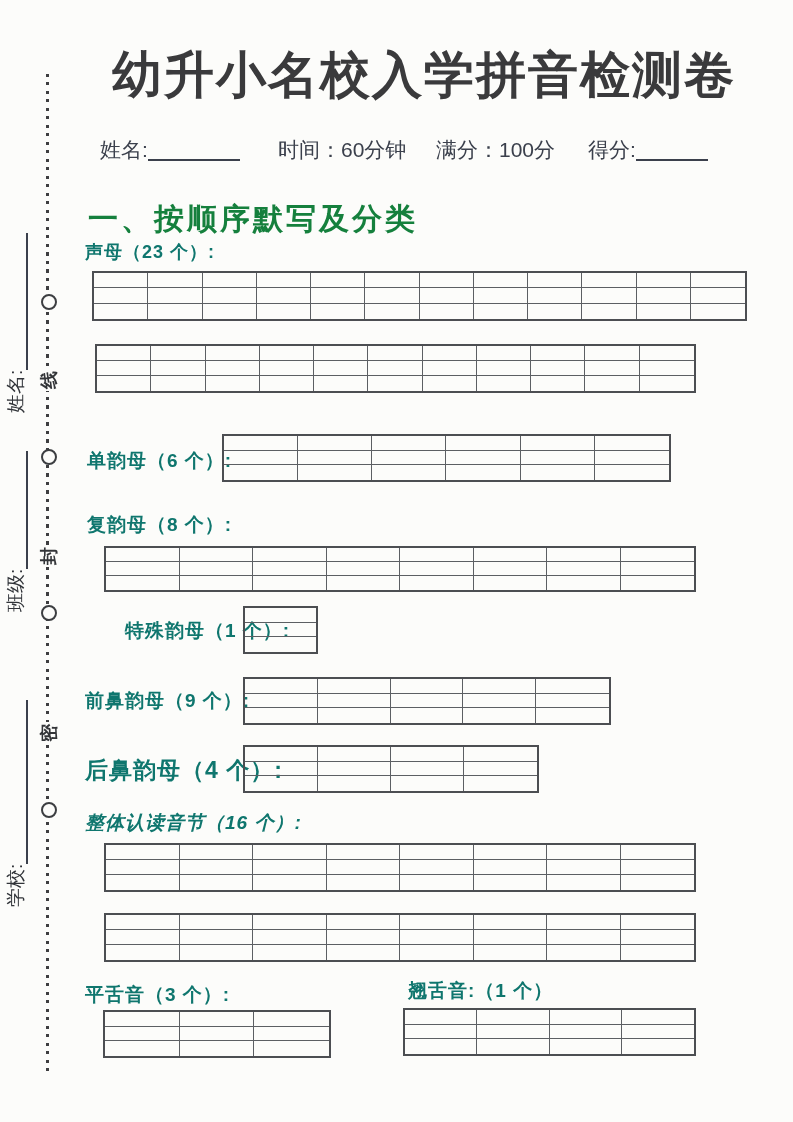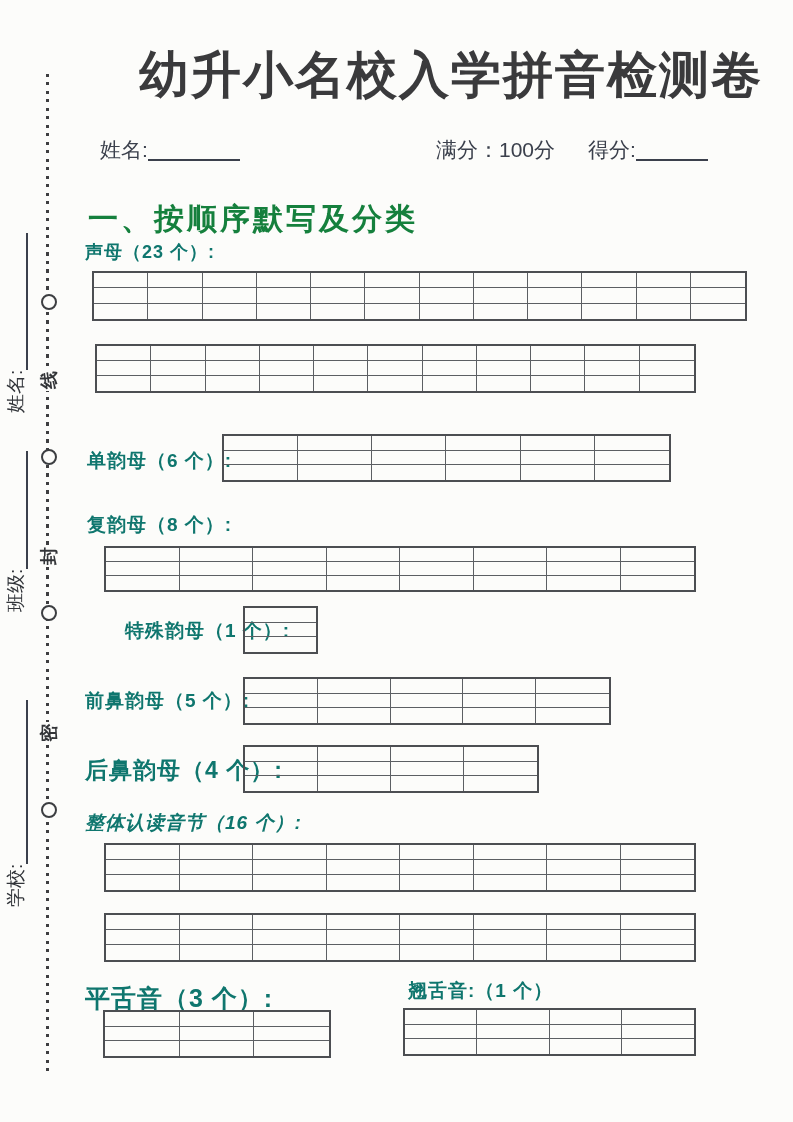--- a/index.html
+++ b/index.html
@@ -7,21 +7,21 @@
   body {
     position:relative;
     background:#fcfcfa;
     font-family:"Liberation Sans","DejaVu Sans",sans-serif;
     color:#35383d;
     overflow:hidden;
   }
   
   .title {
     position:absolute; left:85px; top:42px; width:678px;
-    text-align:right;
+    text-align:center;
     font-family:"Liberation Serif","DejaVu Serif",serif;
     font-weight:700; font-size:50px; letter-spacing:2px; color:#3a3a3c;
     white-space:nowrap;
   }
   .info-bar { position:absolute; top:136px; left:0; width:793px; height:34px;
     font-size:21px; font-weight:500; color:#3b404c; }
   .info-bar .grp { position:absolute; top:0; white-space:nowrap; }
   .blank { display:inline-block; border-bottom:2px solid #3b404c; height:20px;
     vertical-align:-4px; }
   
@@ -82,20 +82,21 @@
     <span class="seal-circle" style="top: 605px;"></span>
     <span class="seal-circle" style="top: 802px;"></span>
   </div>
 
 <h1 class="title">幼升小名校入学拼音检测卷</h1>
 
 <div class="info-bar">
   <span class="grp" style="left:100px">
     <span>姓名:</span><span class="blank" style="width:92px"></span>
   </span>
+  <span class="grp" style="left:278px">时间：60分钟</span>
   <span class="grp" style="left:436px">满分：100分</span>
   <span class="grp" style="left:588px">
     <span>得分:</span><span class="blank" style="width:72px"></span>
   </span>
 </div>
 
 <h2 class="heading">一、按顺序默写及分类</h2>
 <div id="section-items">
     <div class="item-label" style="left: 85px; top: 240px; font-size: 18px;">声母（23 个）:</div>
     <div class="pgrid" style="left: 92px; top: 271px; width: 655px; height: 50px; grid-template-columns: repeat(12, 1fr); grid-template-rows: repeat(3, 1fr);">
@@ -218,21 +219,21 @@
       <div class="cell last-row"></div>
       <div class="cell last-row"></div>
       <div class="cell last-col last-row"></div>
     </div>
     <div class="item-label" style="left: 85px; top: 618px; font-size: 19px; margin-left: 40px;">特殊韵母（1 个）:</div>
     <div class="pgrid" style="left: 243px; top: 606px; width: 75px; height: 48px; grid-template-columns: repeat(1, 1fr); grid-template-rows: repeat(3, 1fr);">
       <div class="cell last-col"></div>
       <div class="cell last-col"></div>
       <div class="cell last-col last-row"></div>
     </div>
-    <div class="item-label" style="left: 85px; top: 688px; font-size: 19px;">前鼻韵母（5 个）:</div>
+    <div class="item-label" style="left: 85px; top: 688px; font-size: 19px;">前鼻韵母（9 个）:</div>
     <div class="pgrid" style="left: 243px; top: 677px; width: 368px; height: 48px; grid-template-columns: repeat(5, 1fr); grid-template-rows: repeat(3, 1fr);">
       <div class="cell"></div>
       <div class="cell"></div>
       <div class="cell"></div>
       <div class="cell"></div>
       <div class="cell last-col"></div>
       <div class="cell"></div>
       <div class="cell"></div>
       <div class="cell"></div>
       <div class="cell"></div>
@@ -304,21 +305,21 @@
       <div class="cell last-col"></div>
       <div class="cell last-row"></div>
       <div class="cell last-row"></div>
       <div class="cell last-row"></div>
       <div class="cell last-row"></div>
       <div class="cell last-row"></div>
       <div class="cell last-row"></div>
       <div class="cell last-row"></div>
       <div class="cell last-col last-row"></div>
     </div>
-    <div class="item-label" style="left: 85px; top: 982px; font-size: 25px;">平舌音（3 个）:</div>
+    <div class="item-label" style="left: 85px; top: 982px; font-size: 19px;">平舌音（3 个）:</div>
     <div class="pgrid" style="left: 103px; top: 1010px; width: 228px; height: 48px; grid-template-columns: repeat(3, 1fr); grid-template-rows: repeat(3, 1fr);">
       <div class="cell"></div>
       <div class="cell"></div>
       <div class="cell last-col"></div>
       <div class="cell"></div>
       <div class="cell"></div>
       <div class="cell last-col"></div>
       <div class="cell last-row"></div>
       <div class="cell last-row"></div>
       <div class="cell last-col last-row"></div>

